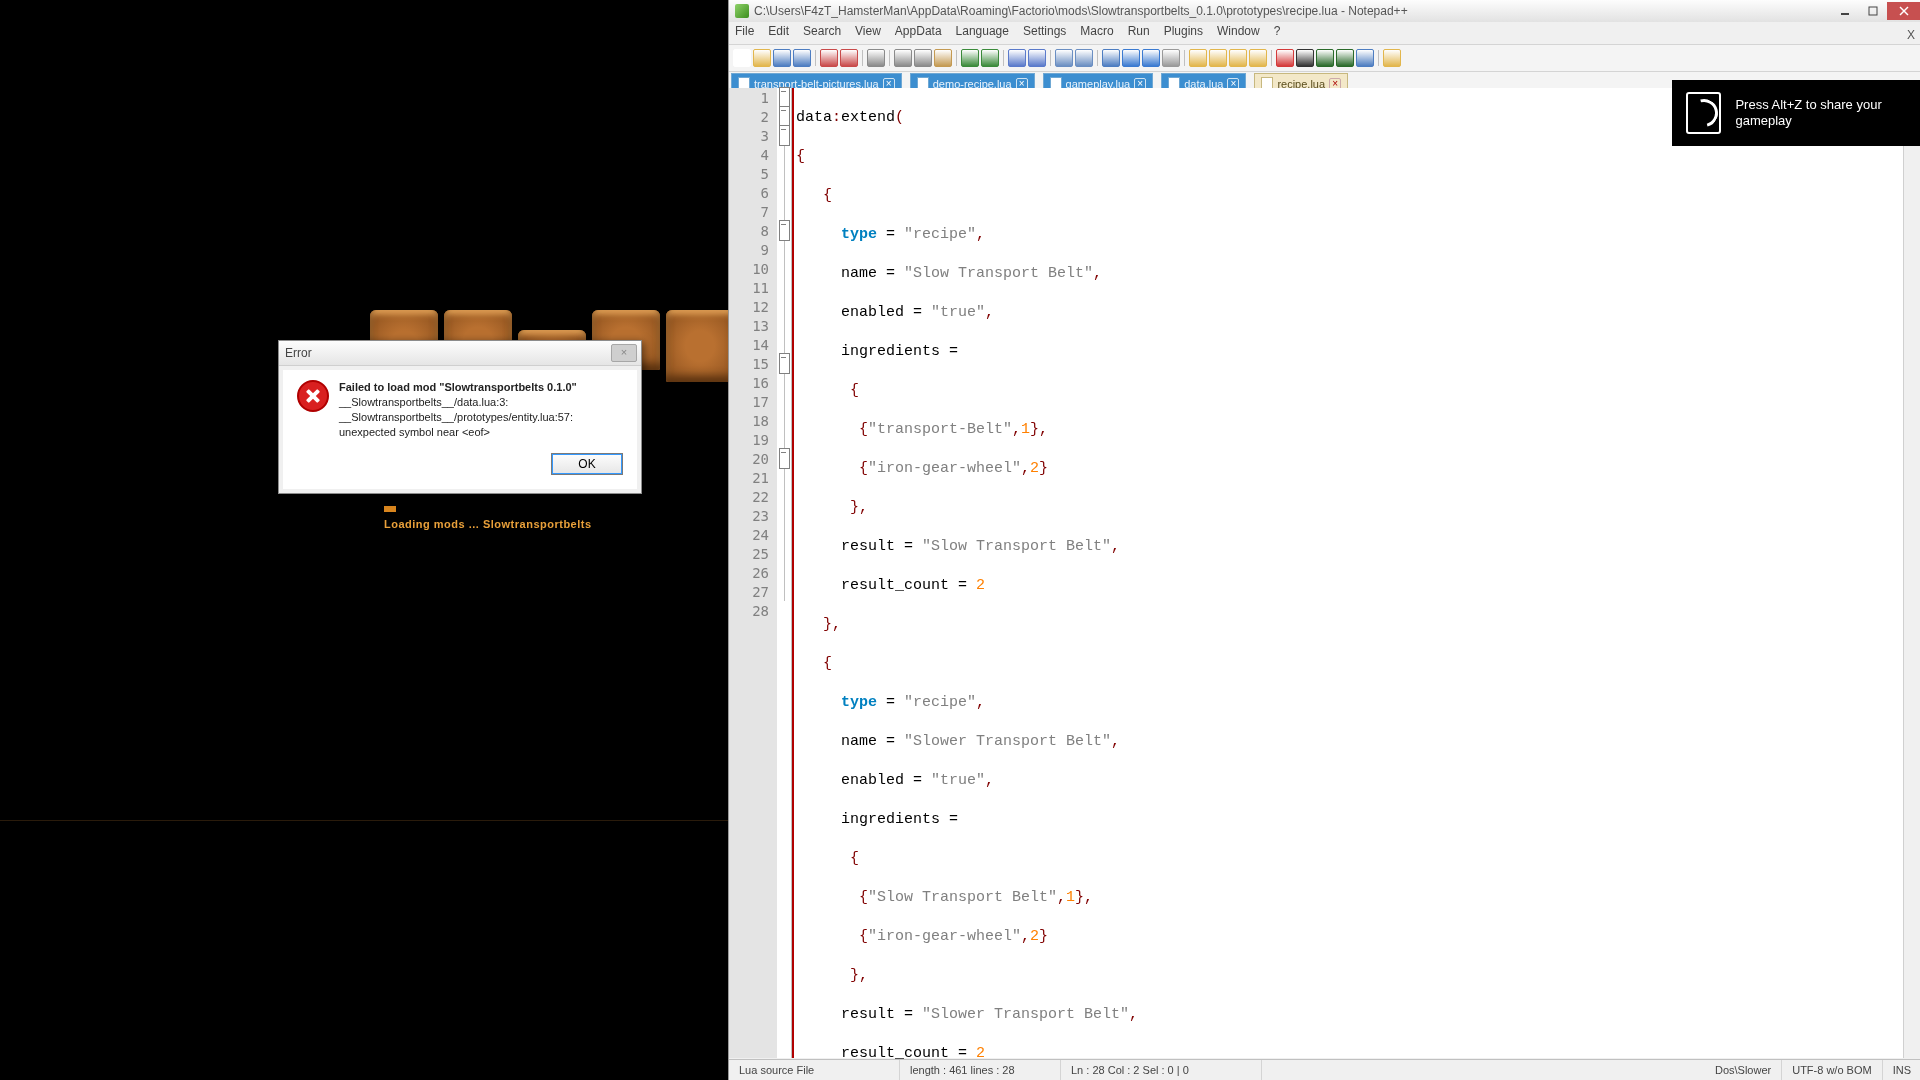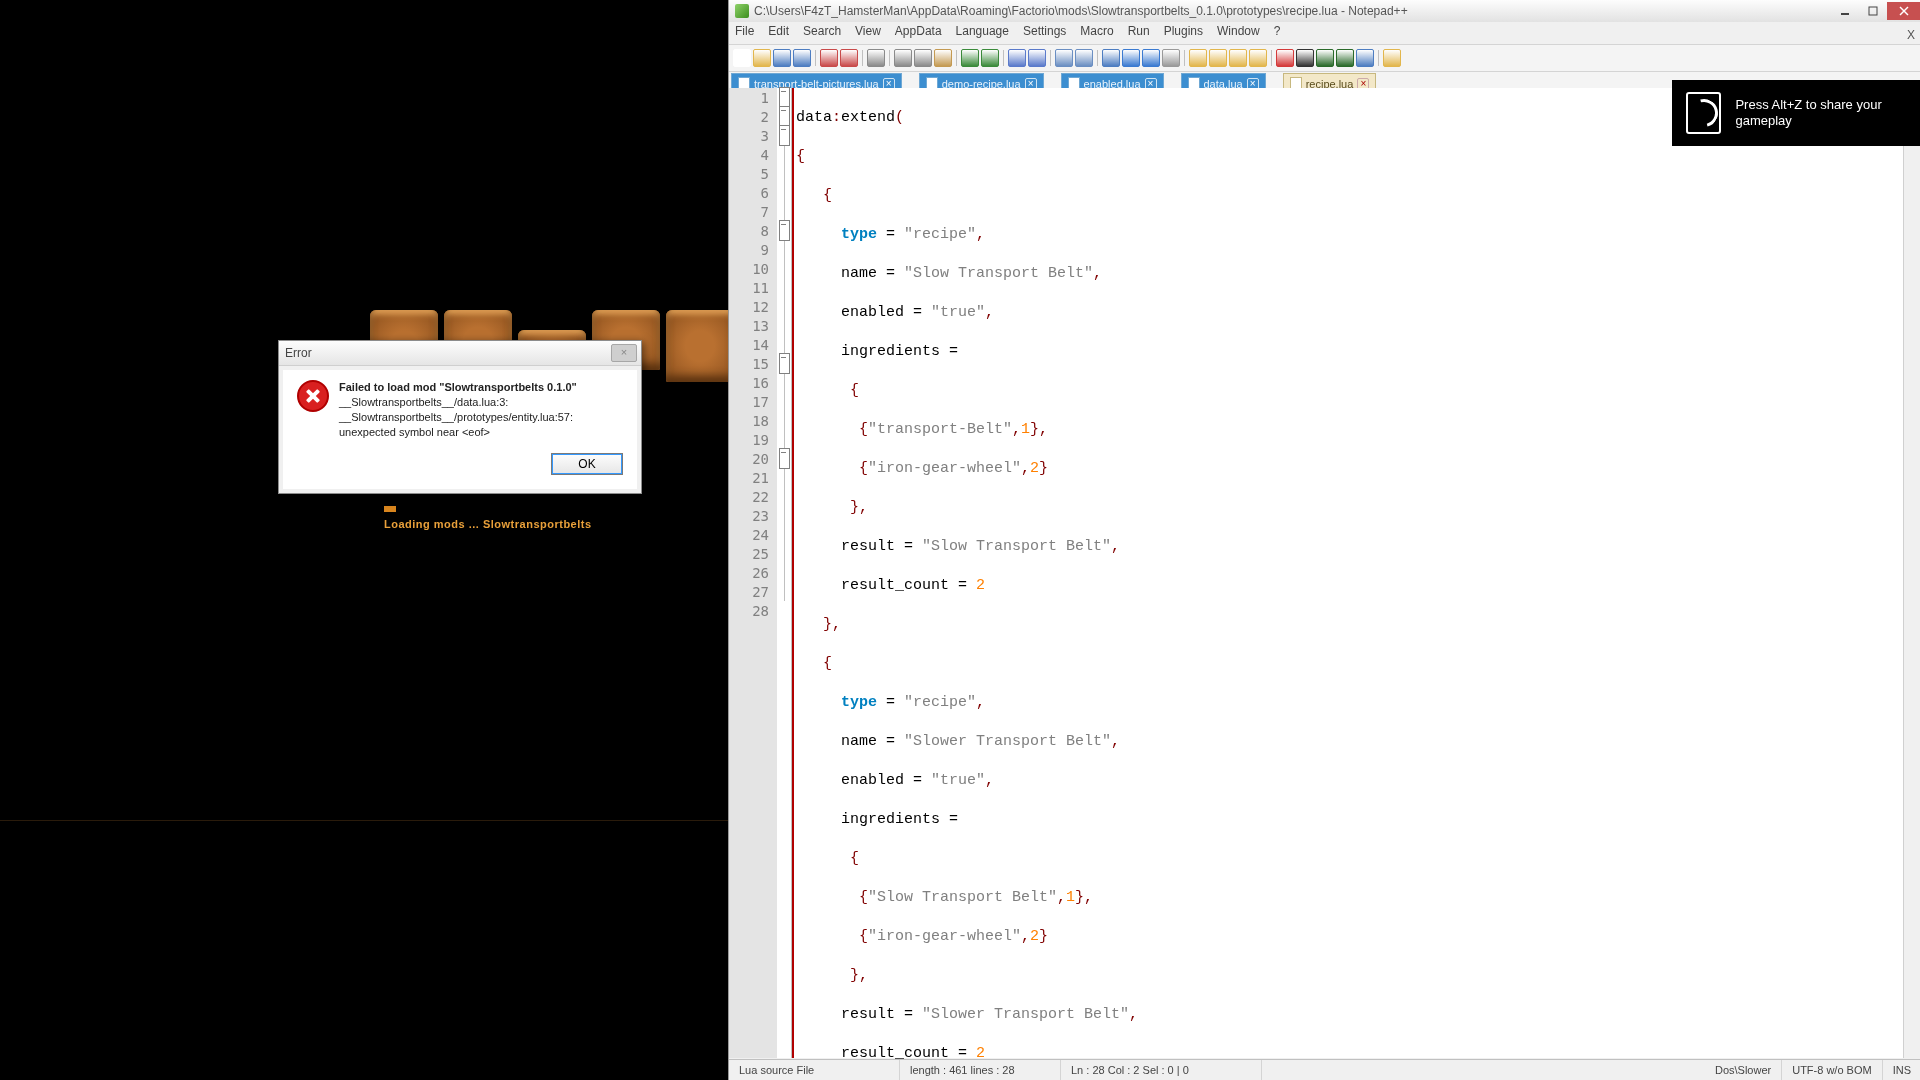--- a/index.html
+++ b/index.html
@@ -59,21 +59,21 @@
   .win-btn{width:28px;height:18px;display:flex;align-items:center;justify-content:center;margin-right:0;}
   .win-btn svg{display:block;}
   .win-btn.close{background:#c75050;width:34px;}
   .np-menubar{height:18px;padding:2px 6px;display:flex;gap:14px;font-size:12px;color:var(--menu-color);text-align:right;}
   .np-menubar span{cursor:default;}
   #top-x{position:absolute;right:6px;top:28px;color:#555;font-size:12px;}
   .np-toolbar{height:22px;padding:2px 4px;display:flex;align-items:center;gap:2px;border-top:1px solid #d4d4d4;border-bottom:1px solid #d4d4d4;background:#f4f4f4;}
   .tb{width:16px;height:16px;border-radius:2px;}
   .tb-sep{width:1px;height:16px;background:#c0c0c0;margin:0 2px;}
   .tabstrip{height:22px;background:#f4f4f4;display:flex;align-items:flex-end;padding-left:2px;border-bottom:1px solid #b0b0b0;}
-  .tab{height:20px;display:flex;align-items:center;padding:0 6px;font-size:11px;gap:4px;background:var(--tab-blue);color:#fff;border:1px solid #6fa8d4;border-bottom:none;margin-right:17px;}
+  .tab{height:20px;display:flex;align-items:center;padding:0 6px;font-size:11px;gap:4px;background:var(--tab-blue);color:#fff;border:1px solid #6fa8d4;border-bottom:none;margin-right:8px;}
   .tab .ticon{width:10px;height:12px;background:#fff;border:1px solid #6fa8d4;}
   .tab .tx{width:10px;height:10px;color:#fff;font-size:10px;line-height:9px;text-align:center;border:1px solid #cfe3f2;border-radius:2px;}
   .tab.inactive{background:var(--tab-blue);color:#eaf3fb;}
   .tab.active{background:var(--tab-cream);color:#5a4d1d;border-color:#c7b87f;}
   .tab.active .ticon{border-color:#c7b87f;}
   .tab.active .tx{color:#a00;border-color:#caa;}
   .doc-area{position:absolute;top:88px;left:0;right:0;bottom:22px;display:flex;background:var(--code-bg);}
   .gutter{width:48px;background:var(--margin-bg);border-right:0;font-family:Consolas,monospace;font-size:14px;color:#808080;text-align:right;padding-top:1px;}
   .gutter div{height:19px;line-height:19px;padding-right:8px;}
   .foldcol{width:14px;background:var(--foldbg);border-right:1px solid #c0c0c0;font-family:Consolas,monospace;}
@@ -228,21 +228,21 @@
           <span>transport-belt-pictures.lua</span>
           <span class="tx">×</span>
         </div>
         <div class="tab inactive">
           <span class="ticon"></span>
           <span>demo-recipe.lua</span>
           <span class="tx">×</span>
         </div>
         <div class="tab inactive">
           <span class="ticon"></span>
-          <span>enabled.lua</span>
+          <span>gameplay.lua</span>
           <span class="tx">×</span>
         </div>
         <div class="tab inactive">
           <span class="ticon"></span>
           <span>data.lua</span>
           <span class="tx">×</span>
         </div>
         <div class="tab active">
           <span class="ticon"></span>
           <span>recipe.lua</span>

